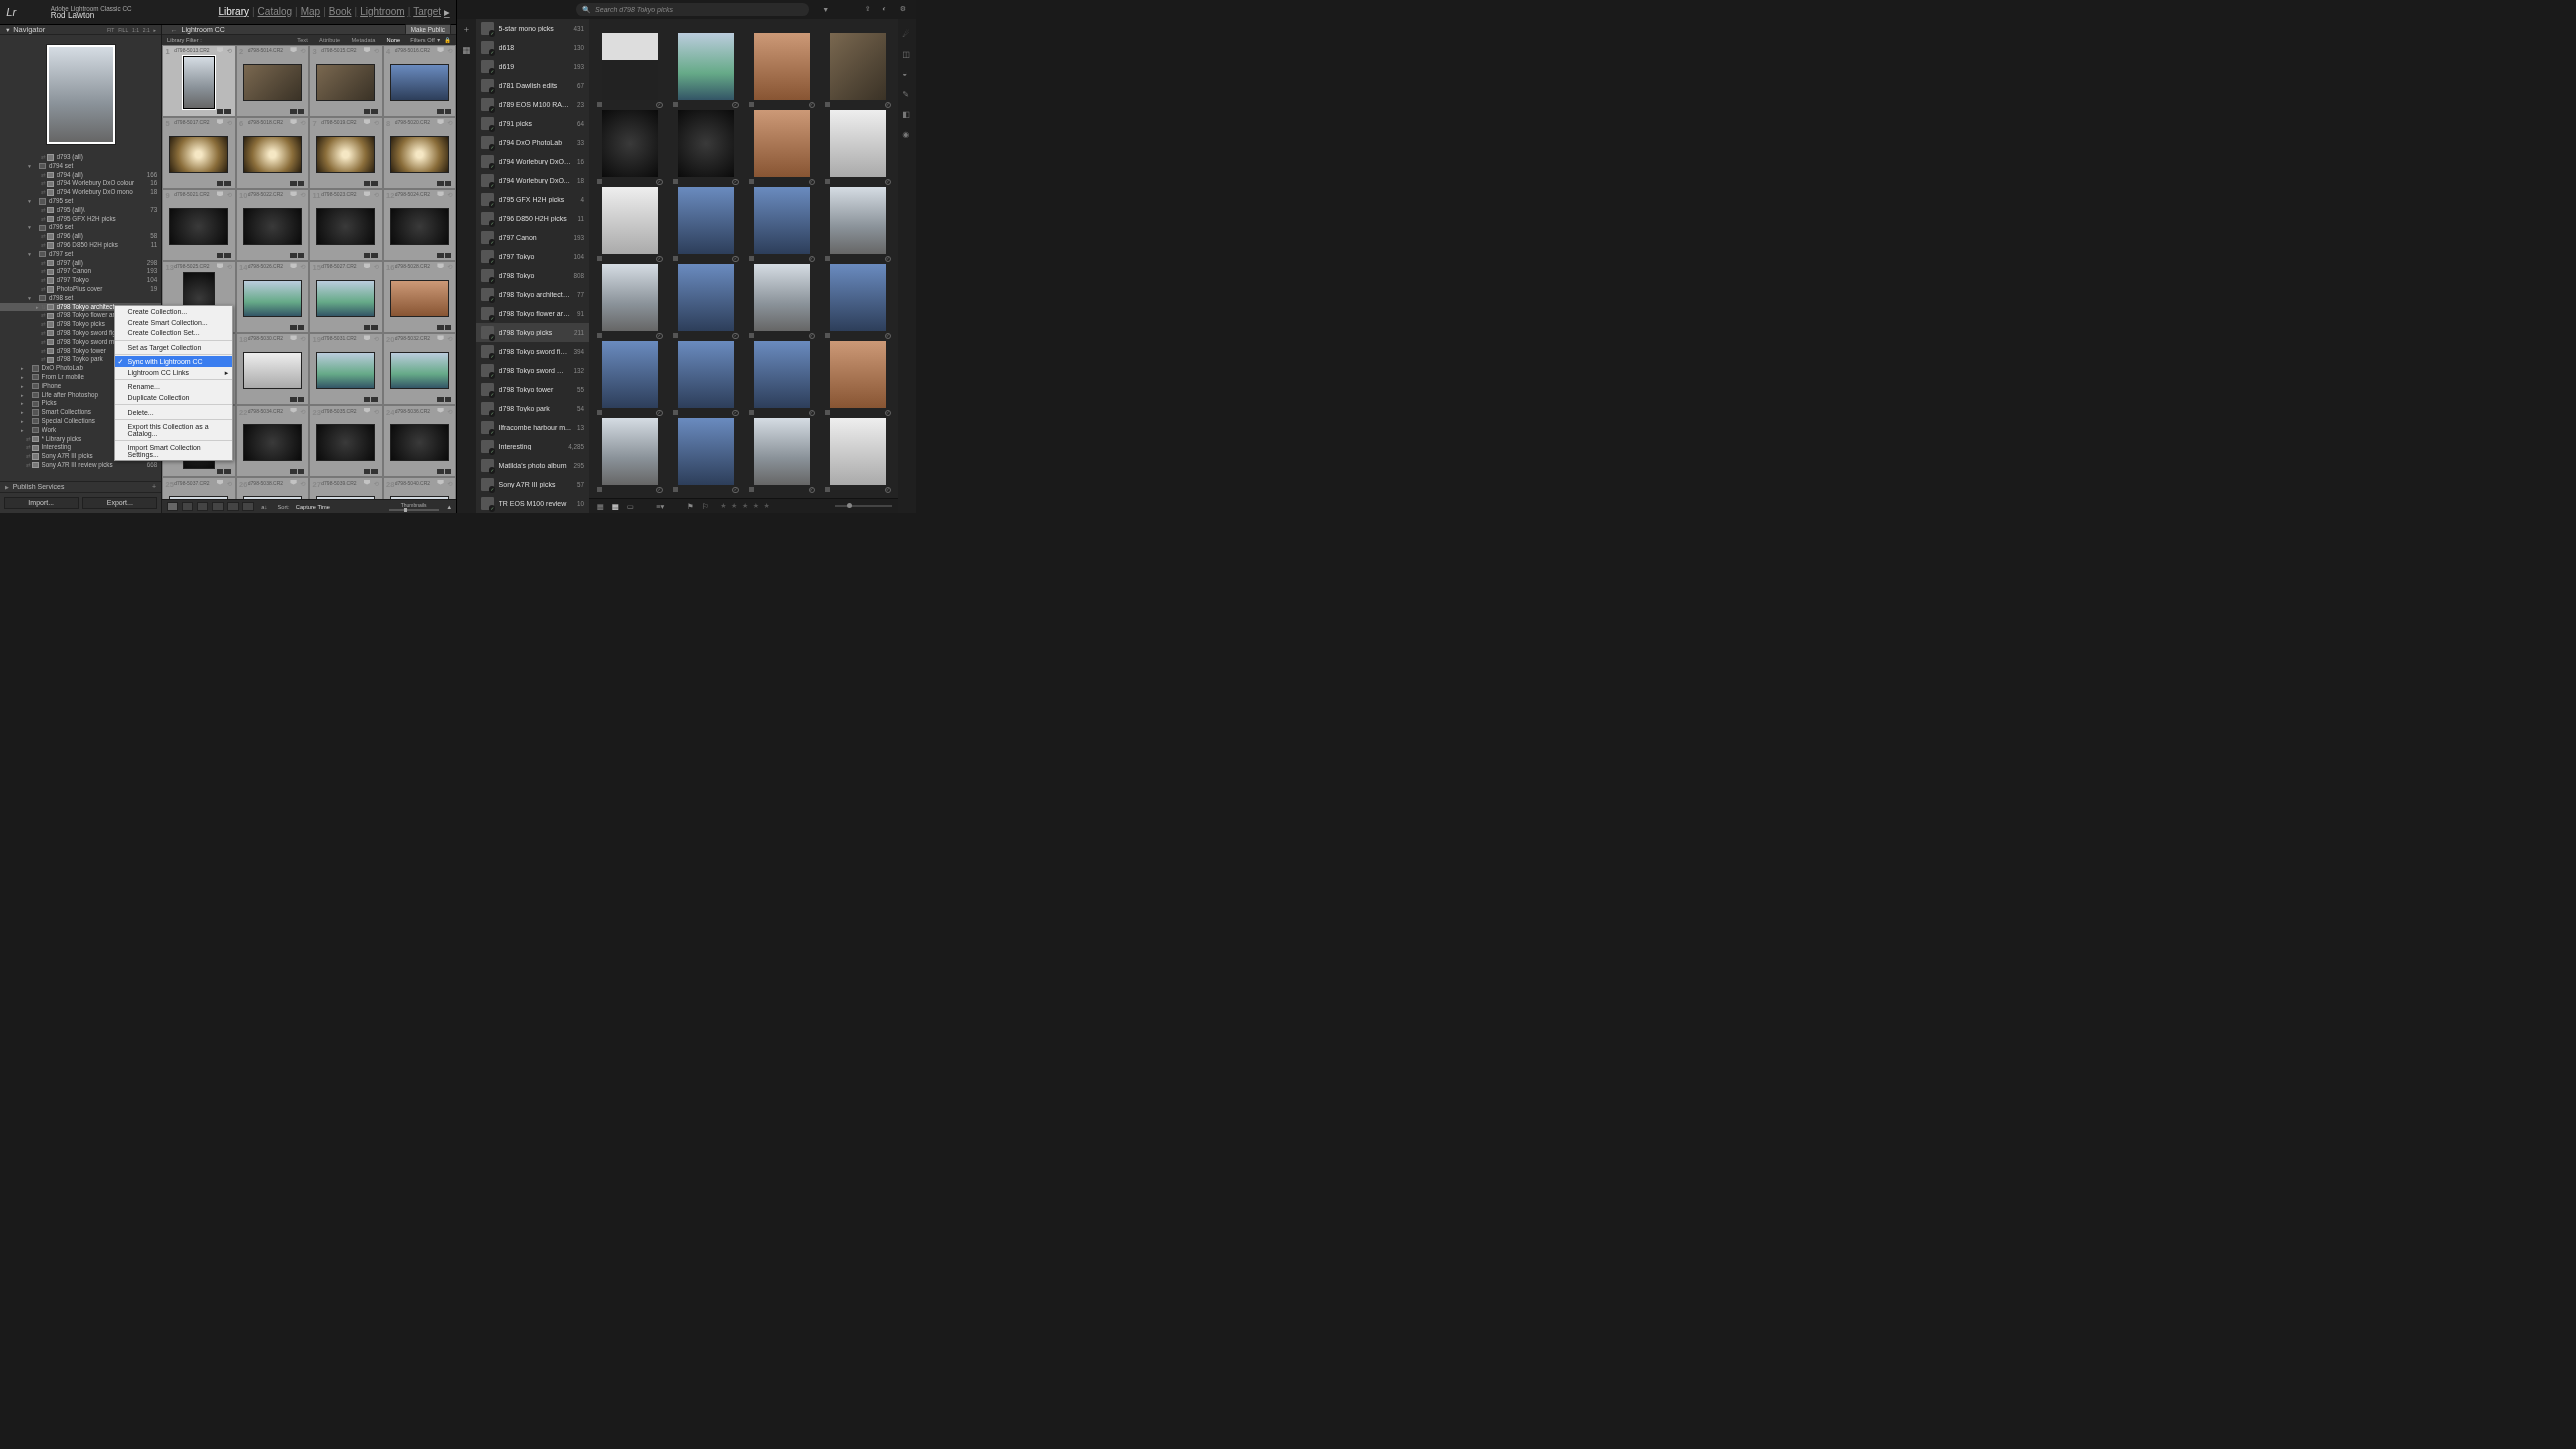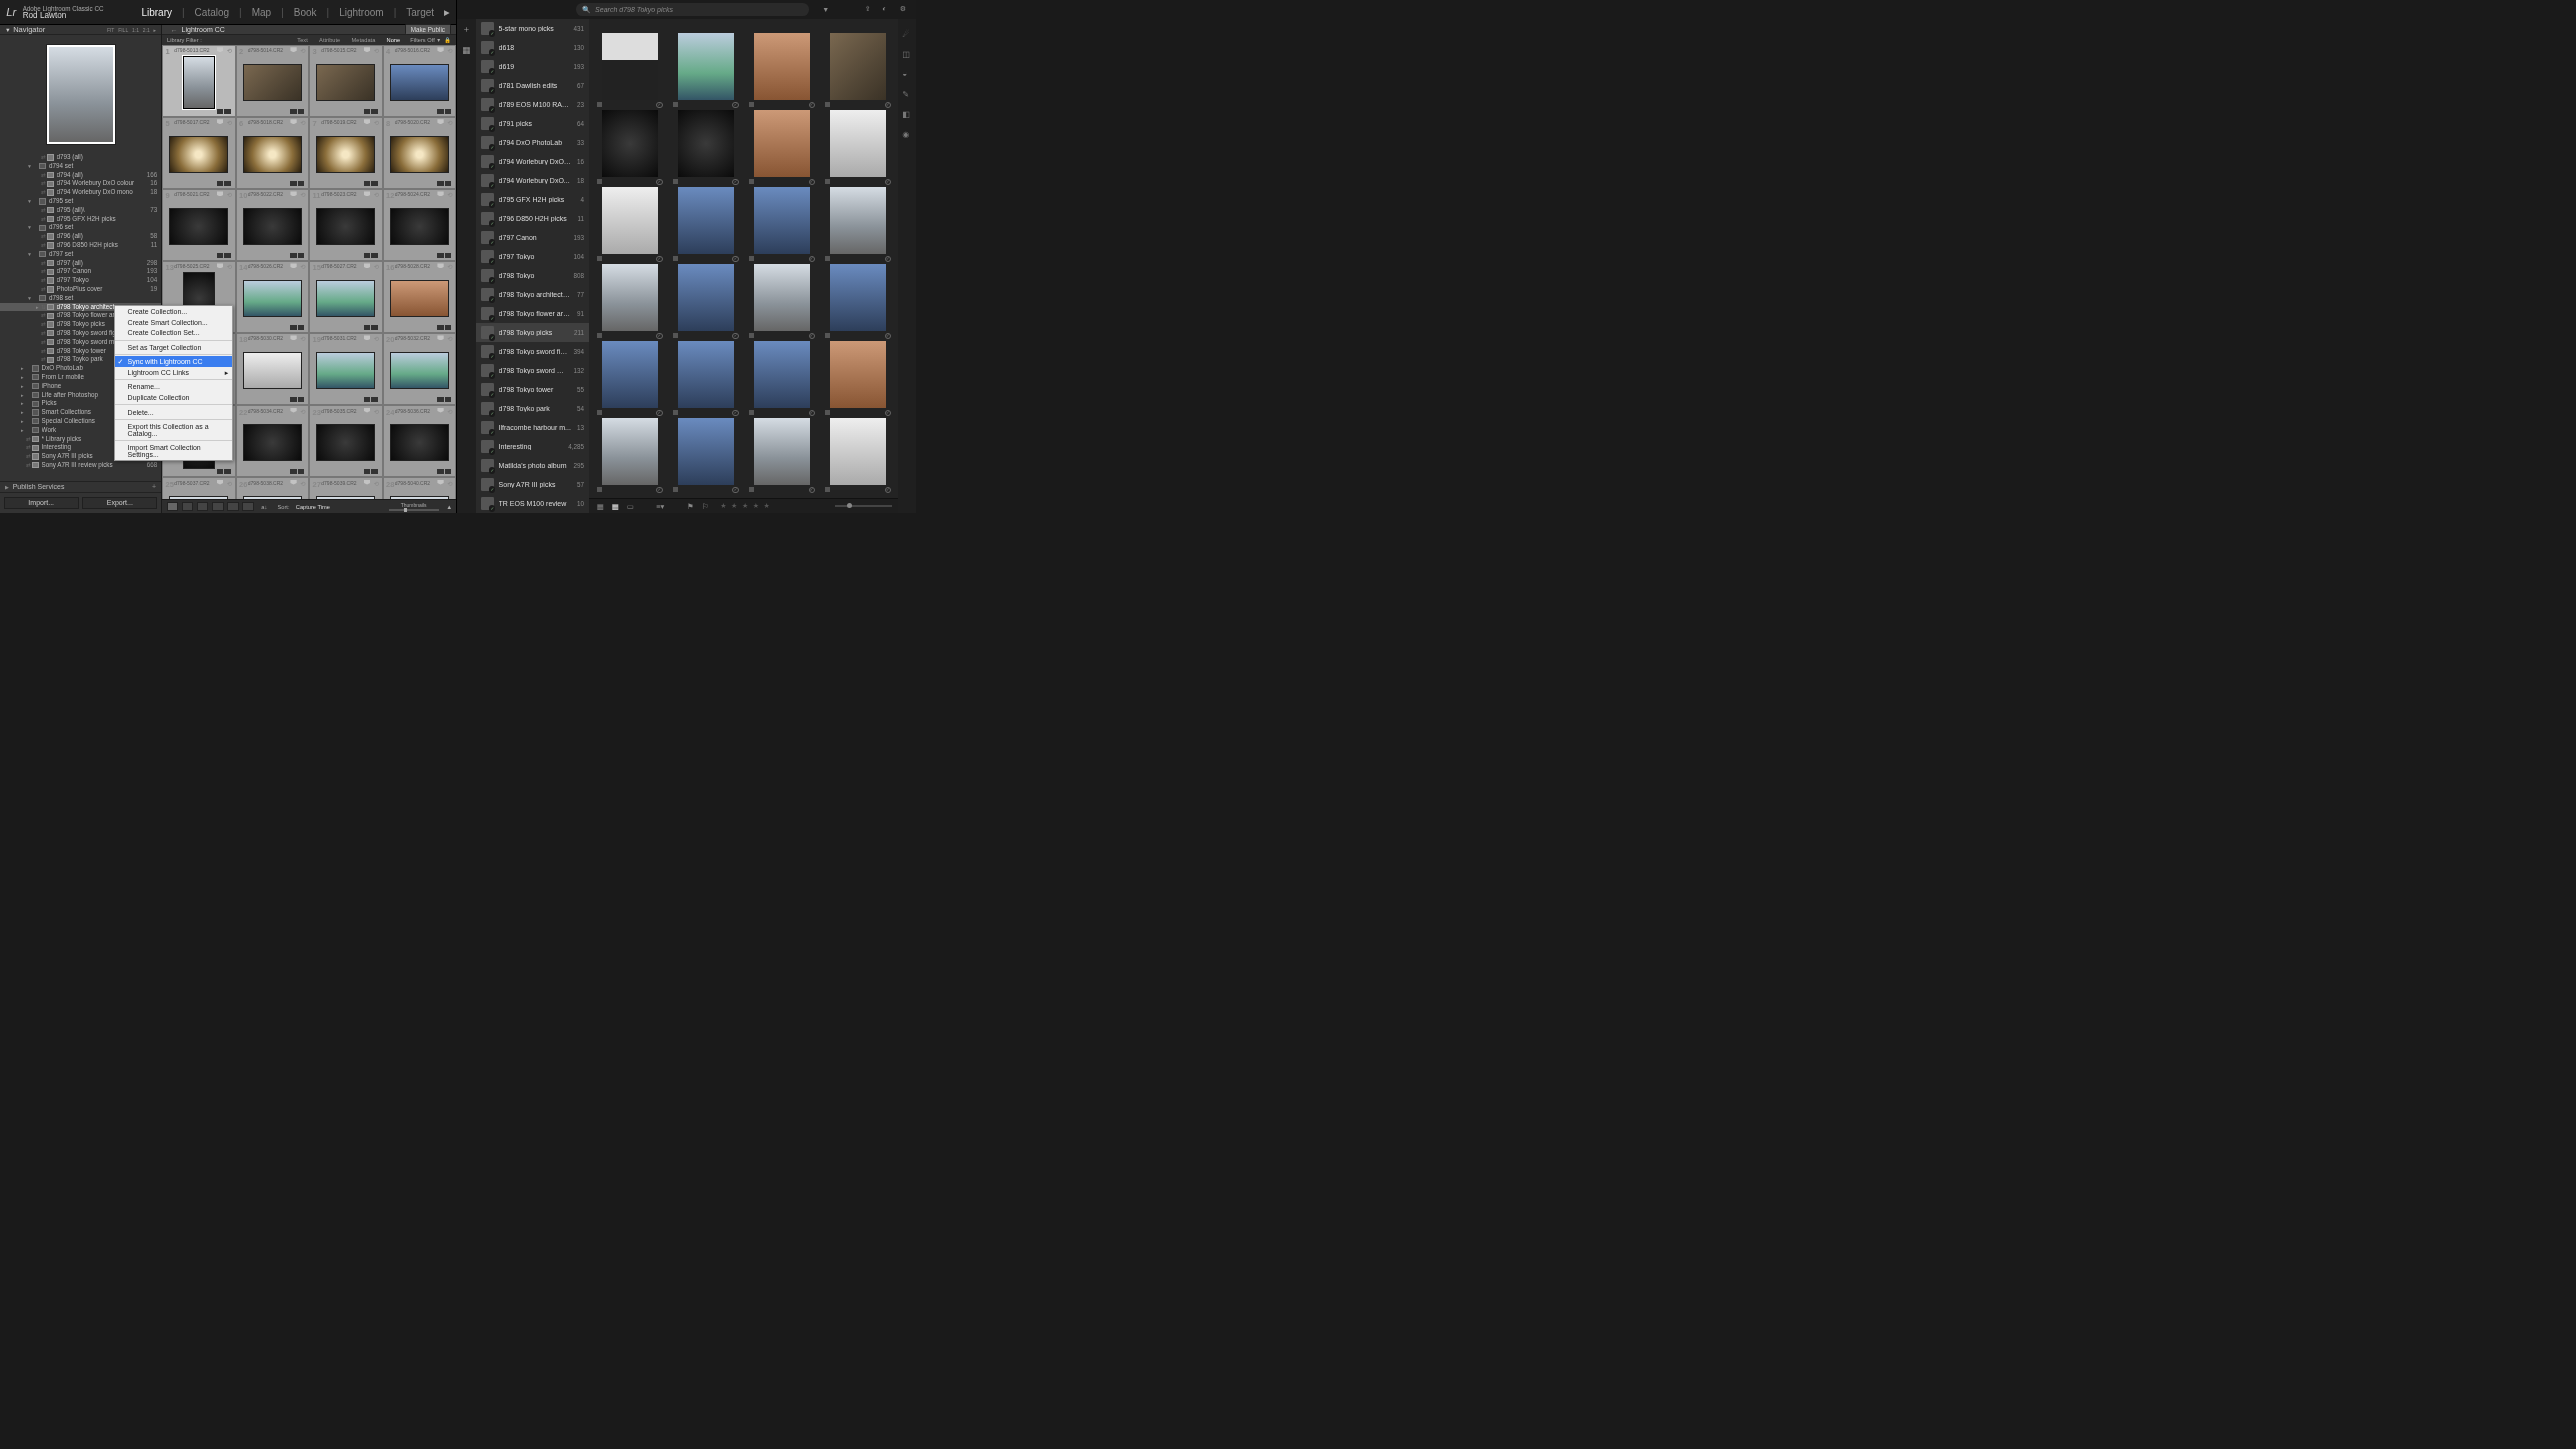--- a/index.html
+++ b/index.html
@@ -3,23 +3,23 @@
 <meta charset="utf-8">
 <style>
   * { margin: 0; padding: 0; box-sizing: border-box; font-family: -apple-system, "Helvetica Neue", Arial, sans-serif; }
   body { background: #1a1a1a; color: #bbb; font-size: 7px; overflow: hidden; width: 916px; height: 513px; position: relative; }
   .app { display: flex; width: 100%; height: 100%; }
 
   
   .classic { width: 457px; background: #0f766e; display: flex; flex-direction: column; border-right: 0.6px solid #000; }
   .classic-top { height: 25px; background: #1f1f1f; display: flex; align-items: center; padding: 0 6.3px; border-bottom: 0.6px solid #000; }
   .lr-logo { font-family: "Myriad Pro", sans-serif; font-size: 11.3px; color: #ccc; margin-right: 6.3px; font-style: italic; }
-  .id-block { font-size: 6.3px; line-height: 7px; color: #aaa; flex: 0 0 auto; }
+  .id-block { font-size: 6.3px; line-height: 7px; color: #aaa; flex: 0 0 auto; margin-left: 28px; }
   .id-block .user { font-size: 8.2px; color: #ddd; }
-  .modules { margin-left: auto; display: flex; gap: 10px; align-items: center; font-size: 10px; color: #888; }
+  .modules { margin-left: auto; display: flex; gap: 3px; align-items: flex-start; font-size: 10px; color: #888; text-decoration: underline; }
   .modules span { cursor: pointer; }
   .modules .sep { color: #555; }
   .modules .act { color: #eee; font-weight: 500; }
   .modules .ar { color: #aaa; font-size: 11.3px; }
 
   .classic-body { flex: 1; display: flex; min-height: 0; }
   .left-panel { width: 162px; background: #333; display: flex; flex-direction: column; border-right: 0.6px solid #1a1a1a; }
   .nav-head { height: 10px; display: flex; align-items: center; padding: 0 5px; color: #ccc; font-size: 7.5px; border-bottom: 0.6px solid #222; }
   .nav-head .tri { margin-right: 2.5px; font-size: 5.7px; }
   .nav-opts { margin-left: auto; font-size: 5px; color: #888; display: flex; gap: 3.8px; }

